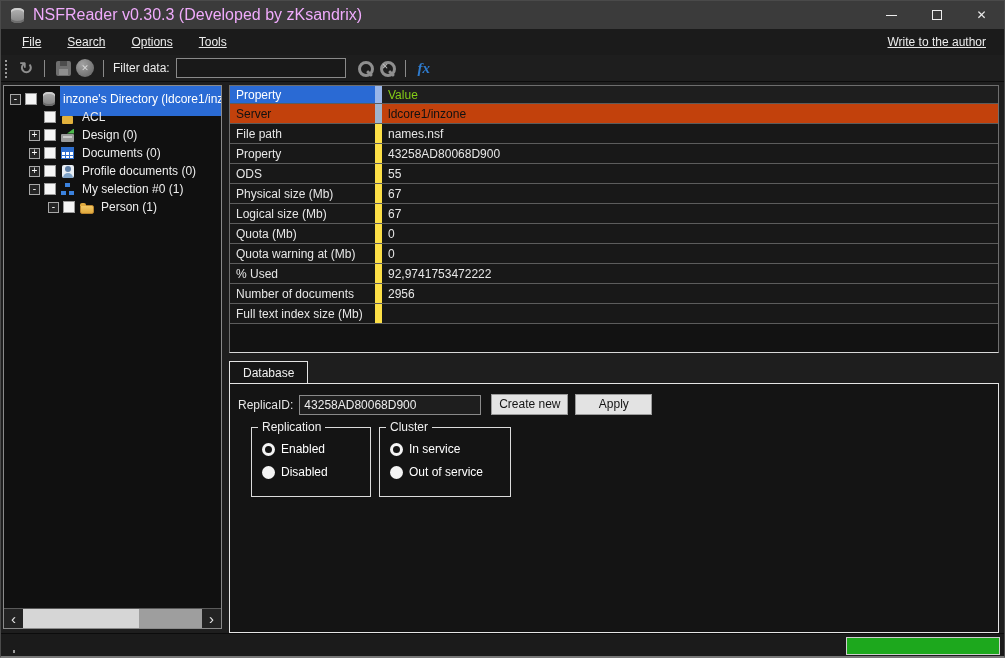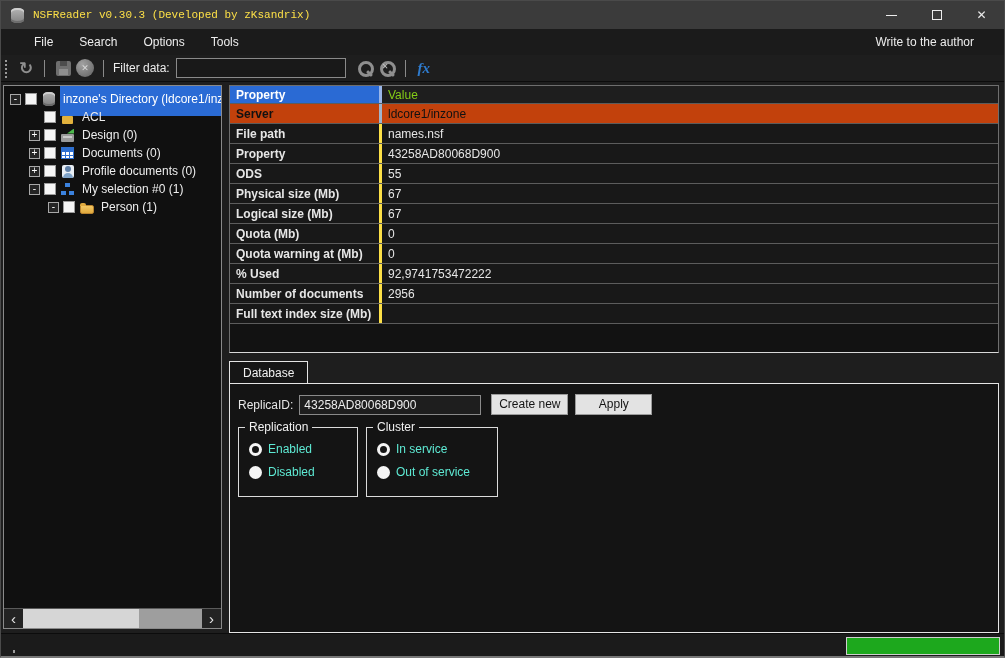--- a/index.html
+++ b/index.html
@@ -6,29 +6,29 @@
   html,body { background:#000; }
   body { font-family:"Liberation Sans","DejaVu Sans",sans-serif; font-size:12px; color:#E6E6E6; }
 
   .window { position:relative; width:1005px; height:658px; background:#1E1E1E;
             border:1px solid #4A4A4A; border-bottom:2px solid #787878; overflow:hidden; }
 
   
   .titlebar { height:28px; background:#3B3B3B; display:flex; align-items:center; padding-left:10px; }
   .app-icon { width:13px; height:15px; background:linear-gradient(#b5b5b5,#828282);
               border-radius:6px/3px; box-shadow:inset 0 2px 0 #cfcfcf, inset 0 -2px 0 #6d6d6d; margin-right:9px; }
-  .title-text { color:#fde047; font-size:11px;font-family:Liberation Mono, monospace; }
+  .title-text { color:#f0abfc; font-size:16px; }
   .win-controls { margin-left:auto; display:flex; height:100%; }
   .win-btn { width:45px; height:100%; display:flex; align-items:center; justify-content:center; }
   .glyph-min { width:11px; height:1px; background:#EDEDED; display:block; }
   .glyph-max { width:10px; height:10px; border:1px solid #EDEDED; display:block; }
   .glyph-close::before { content:"\2715"; color:#EDEDED; font-size:12px; }
 
   
-  .menubar { height:26px; background:#1B1B1B; display:flex; align-items:center; padding:0 20px; }
+  .menubar { height:26px; background:#1B1B1B; display:flex; align-items:center; padding:0 8px;text-decoration:underline; }
   .menu-item { padding:4px 13px; color:#EDEDED; }
   .menu-right { margin-left:auto; padding:4px 10px; color:#EDEDED; }
 
   
   .toolbar { height:27px; background:#1E1E1E; border-bottom:1px solid #0c0c0c;
              display:flex; align-items:center; padding-left:3px; }
   .grip { width:5px; height:19px; margin-right:6px;
           background-image:radial-gradient(circle, #9a9a9a 1px, transparent 1.2px);
           background-size:4px 4px; background-repeat:repeat-y; }
   .sep { width:1px; height:17px; background:#8a8a8a; margin:0 7px; }
@@ -110,21 +110,21 @@
 
   
   .right-col { position:absolute; left:228px; top:3px; width:770px; height:548px;
                display:flex; flex-direction:column; }
 
   
   .prop-grid { height:268px; background:#121212; border:1px solid #6e6e6e; border-bottom:1px solid #D8D8D8; overflow:hidden; }
   .grid-row { display:flex; height:20px; border-bottom:1px solid #5c5c5c; background:#181818; }
   .grid-row.header { height:18px; background:#1E1E1E; }
   .grid-row .cell { display:flex; align-items:center; padding-left:6px; overflow:hidden; white-space:nowrap; }
-  .grid-row .prop { width:152px; min-width:152px; border-right:3px solid #fde047;font-weight:bold; }
+  .grid-row .prop { width:152px; min-width:152px; border-right:7px solid #fde047; }
   .grid-row .val { flex:1; }
   .grid-row.header .prop { background:#2A6AD4; color:#fff; border-right-color:#9ab6e8; }
   .grid-row.header .val { color:#84cc16; }
   .grid-row.selected { background:#c2410c; color:#111; }
   .grid-row.selected .prop { border-right-color:#9fb4cd; }
 
   
   .tab-zone { margin-top:8px; flex:1; display:flex; flex-direction:column; }
   .tabstrip { display:flex;align-items:flex-end; }
   .tab { padding:4px 13px 3px; background:#161616; border:1px solid #E5E5E5; border-bottom:none; color:#F0F0F0; }
@@ -132,27 +132,27 @@
 
   .replica-row { display:flex; align-items:center; margin-bottom:12px; }
   .replica-label { margin-right:6px; }
   .replica-input { width:182px; height:20px; background:#1E1E1E; border:1px solid #8a8a8a;
                    color:#EDEDED; padding:0 4px; font-family:inherit; font-size:12px; margin-right:10px; }
   .btn { width:77px; height:21px; background:#E3E3E3; border:1px solid #9B9B9B; color:#141414;
          font-family:inherit; font-size:12px; margin-right:7px; text-align:center; line-height:19px; }
 
   .group-row { display:flex; }
   .groupbox { position:relative; border:1px solid #DCDCDC; padding:14px 10px 8px; margin-right:8px; min-height:62px; }
-  .groupbox.replication { width:120px; }
+  .groupbox.replication { width:120px;margin-left:13px; }
   .groupbox.cluster { width:132px; }
   .group-title { position:absolute; top:-8px; left:6px; background:#141414; padding:0 4px; color:#F0F0F0; font-size:12px; }
   .radio-row { display:flex; align-items:center; margin-bottom:9px; }
   .radio-circle { width:13px; height:13px; min-width:13px; border-radius:50%; background:#f4f4f4; margin-right:6px; }
   .radio-circle.checked { background:#141414; border:3px solid #f4f4f4; }
-  .radio-label { color:#5eead4; }
+  .radio-label { color:#ffffff; }
 
   
   .statusbar { position:relative; height:24px; background:#1B1B1B; border-top:1px solid #0c0c0c; }
   .status-dot { position:absolute; left:12px; bottom:4px; width:2px; height:3px; background:#9a9a9a; }
   .progressbar { position:absolute; right:4px; top:3px; width:154px; height:18px;
                  border:1px solid #CFCFCF; background:#1B1B1B; }
   .progress-fill { height:100%; }
 </style>
 </head>
 <body>

